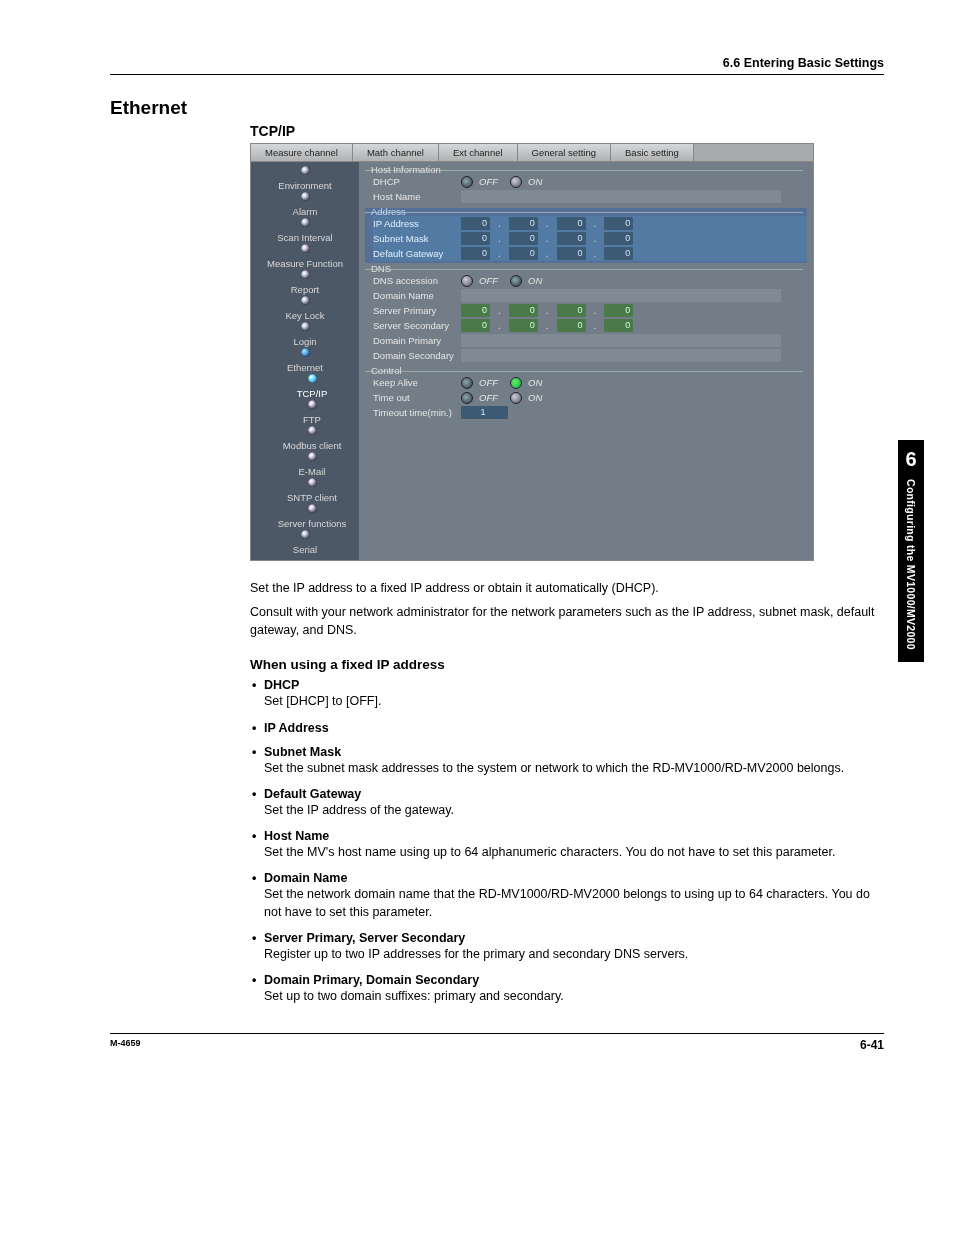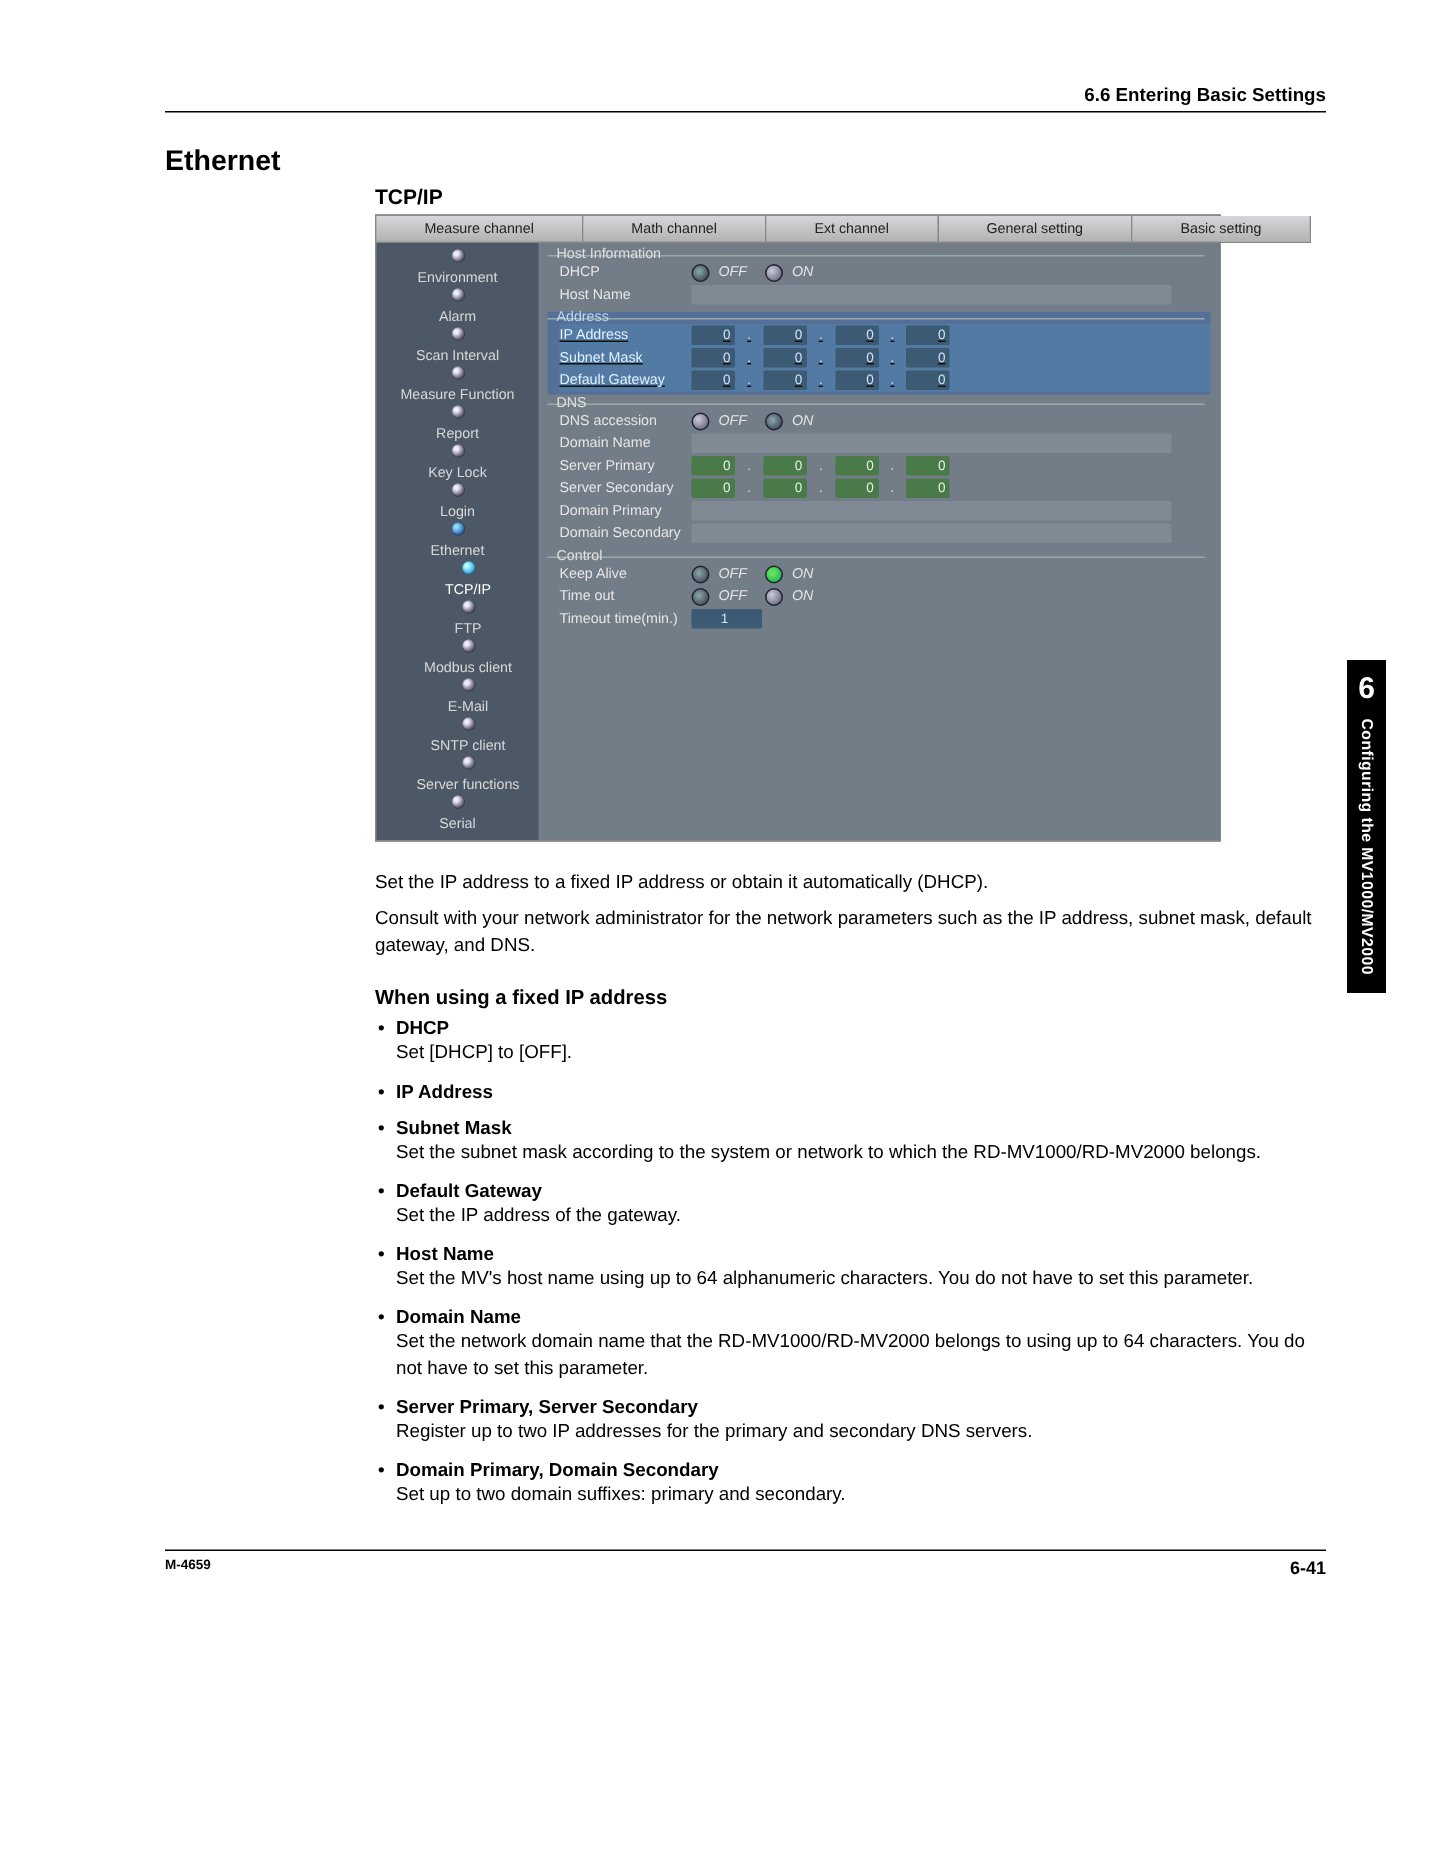--- a/index.html
+++ b/index.html
@@ -47,21 +47,21 @@
     font-size: 10px;
     font-family: Tahoma, Arial, sans-serif;
     margin-bottom: 18px;
   }
   .sc-tabs {
     display: flex;
     background: #b8babc;
   }
   .sc-tab {
     flex: 0 0 auto;
-    padding: 3px 32px;
+    padding: 3px 14px;
     border-right: 1px solid #888;
     border-bottom: 1px solid #888;
     background: linear-gradient(#d6d7d9, #b0b2b4);
     color: #222;
     font-size: 9.5px;
     cursor: pointer;
   }
   .sc-tab:first-child { border-left: none; }
   .sc-tabbar-fill { flex: 1; background: #a8aaac; border-bottom:1px solid #888;}
   .sc-body { display: flex; }
@@ -142,21 +142,20 @@
   .ip-dot { color: #cdd; padding: 0 2px;}
   .host-input {
     width: 320px; height: 13px;
     background: #7f8a95;
     border-radius: 1px;
   }
   .sel-box {
     background: #4d6c8f;
     border: 1px solid #345;
     color: #111;
-    text-decoration: underline;
   }
   .fld-row.sel-row { background: #527aa3; }
   .fld-row.sel-row .fld-label { color: #e0f0ff; }
   
   .body-text { line-height: 1.45; margin: 4px 0 6px; }
   .h3 { font-size: 13.5px; font-weight: bold; margin-top: 18px; margin-bottom: 6px;}
   .bullet-list { list-style: none; padding: 0; margin: 0;}
   .bullet-list > li { margin-bottom: 10px; }
   .bullet-head { font-weight: bold; padding-left: 14px; position: relative; }
   .bullet-head::before { content: "•"; position: absolute; left: 2px; font-weight: bold;}
@@ -406,21 +405,21 @@
     <ul class="bullet-list" id="bullets">
         <li>
           <div class="bullet-head">DHCP</div>
           <div class="bullet-body">Set [DHCP] to [OFF].</div>
         </li>
         <li>
           <div class="bullet-head">IP Address</div>
         </li>
         <li>
           <div class="bullet-head">Subnet Mask</div>
-          <div class="bullet-body">Set the subnet mask according to the system or network to which the RD-MV1000/RD-MV2000 belongs.</div>
+          <div class="bullet-body">Set the subnet mask addresses to the system or network to which the RD-MV1000/RD-MV2000 belongs.</div>
         </li>
         <li>
           <div class="bullet-head">Default Gateway</div>
           <div class="bullet-body">Set the IP address of the gateway.</div>
         </li>
         <li>
           <div class="bullet-head">Host Name</div>
           <div class="bullet-body">Set the MV's host name using up to 64 alphanumeric characters.  You do not have to set this parameter.</div>
         </li>
         <li>

